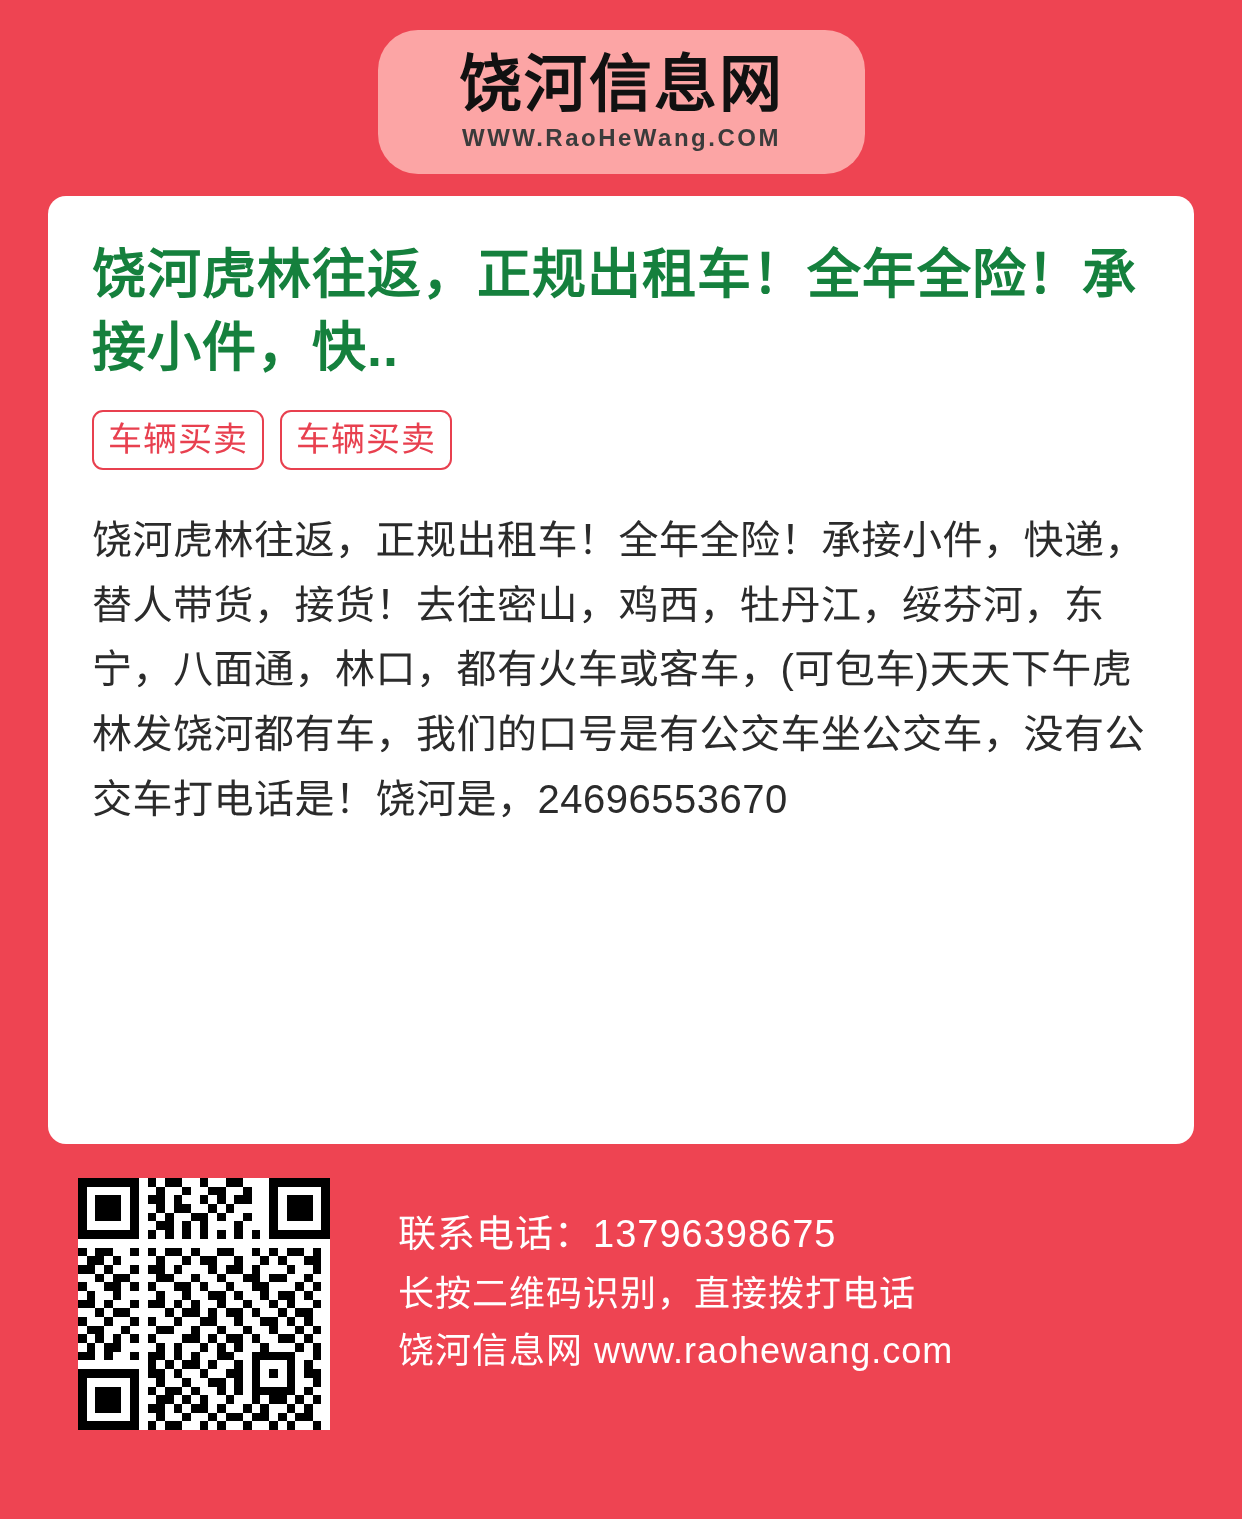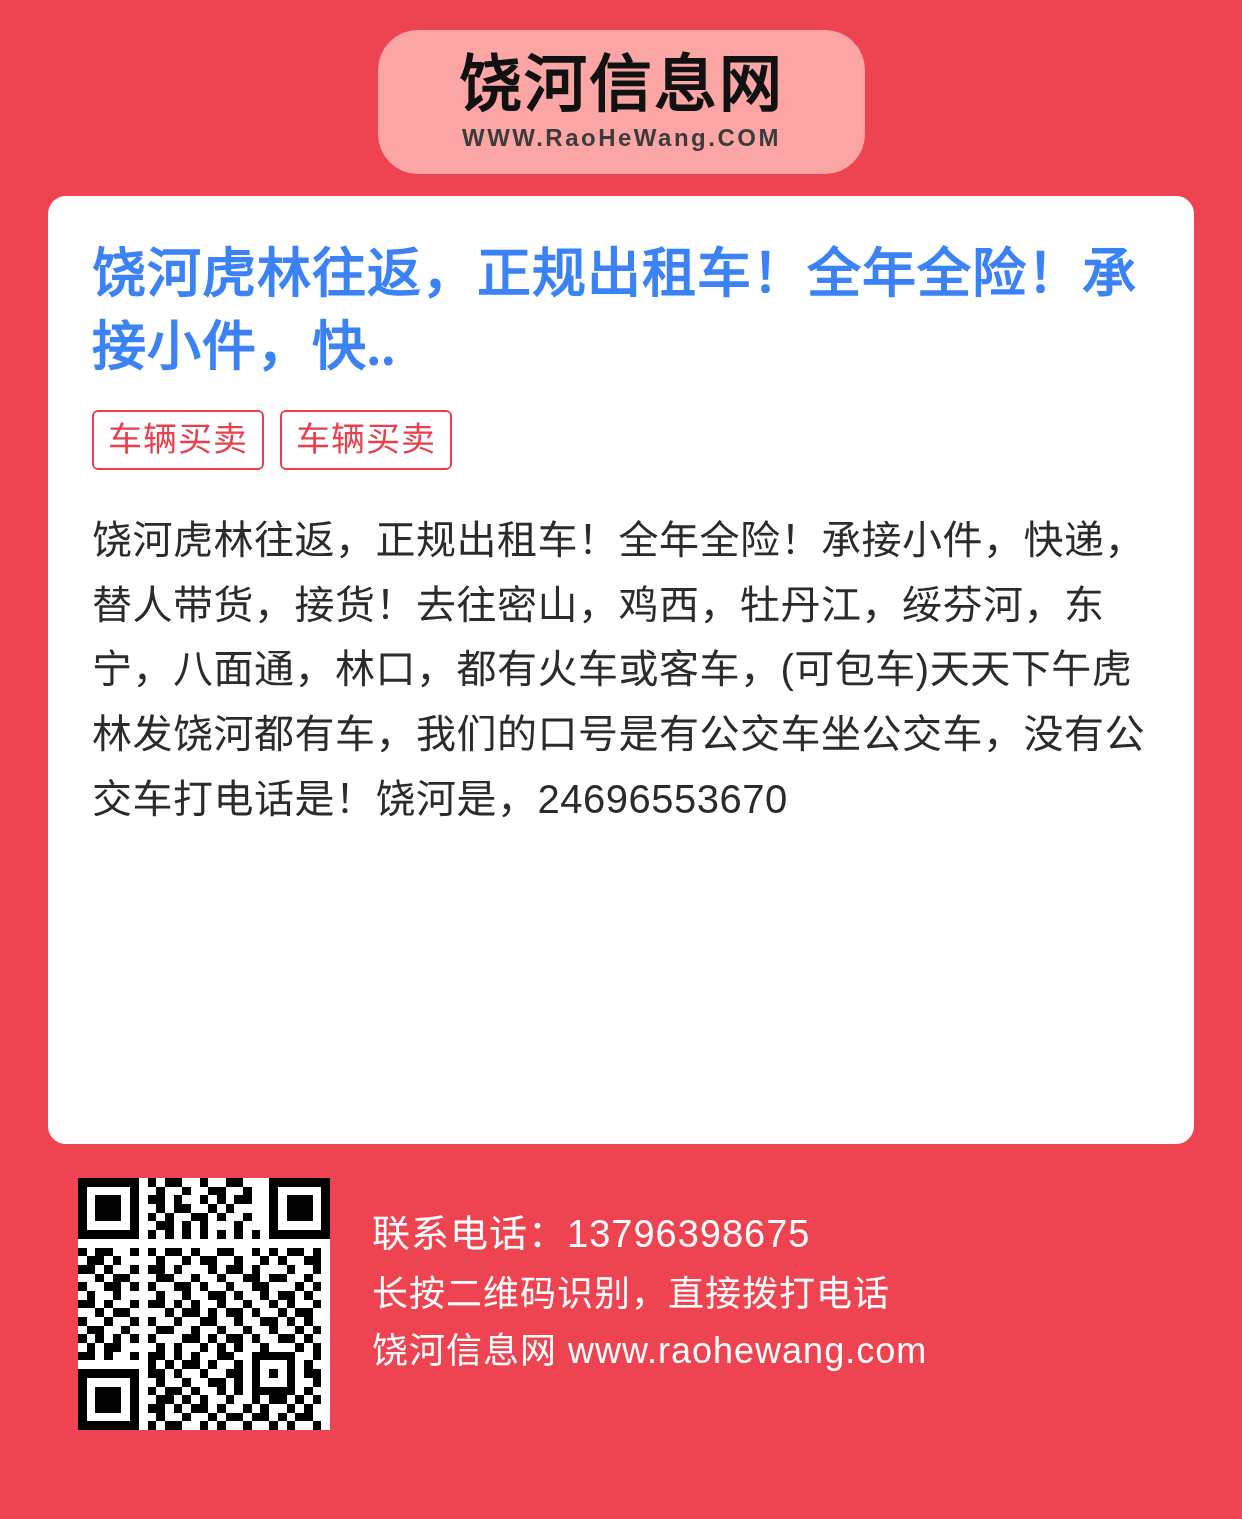--- a/index.html
+++ b/index.html
@@ -61,36 +61,36 @@
     top: 196px;
     width: 1146px;
     height: 948px;
     background: #ffffff;
     border-radius: 18px;
     box-sizing: border-box;
     padding: 42px 44px 30px 44px;
   }
 
   .card-title {
-    font-family: Liberation Serif, serif;
+    font-family: Liberation Sans, sans-serif;
     font-size: 54px;
     line-height: 1.35;
-    color: #3b82f6;
+    color: #15803d;
     margin: 0 0 26px 0;
     letter-spacing: 1px;
   }
 
   .tag-row {
     display: flex;
     gap: 16px;
     margin-bottom: 38px;
   }
   .tag {
     border: 2px solid #e8404f;
-    border-radius: 6px;
+    border-radius: 11px;
     color: #e8404f;
     font-size: 34px;
     line-height: 1;
     padding: 10px 14px 12px 14px;
     font-family: "Liberation Sans", sans-serif;
     letter-spacing: 1px;
     white-space: nowrap;
   }
 
   .card-body {
@@ -104,20 +104,21 @@
 
   
   .footer {
     position: absolute;
     left: 0;
     top: 1178px;
     width: 1242px;
     height: 300px;
     display: flex;
     align-items: flex-start;
+    gap: 26px;
   }
 
   .qr-wrap {
     margin-left: 78px;
     width: 252px;
     height: 252px;
     background: #ffffff;
     padding: 0;
     box-sizing: border-box;
     display: block;

